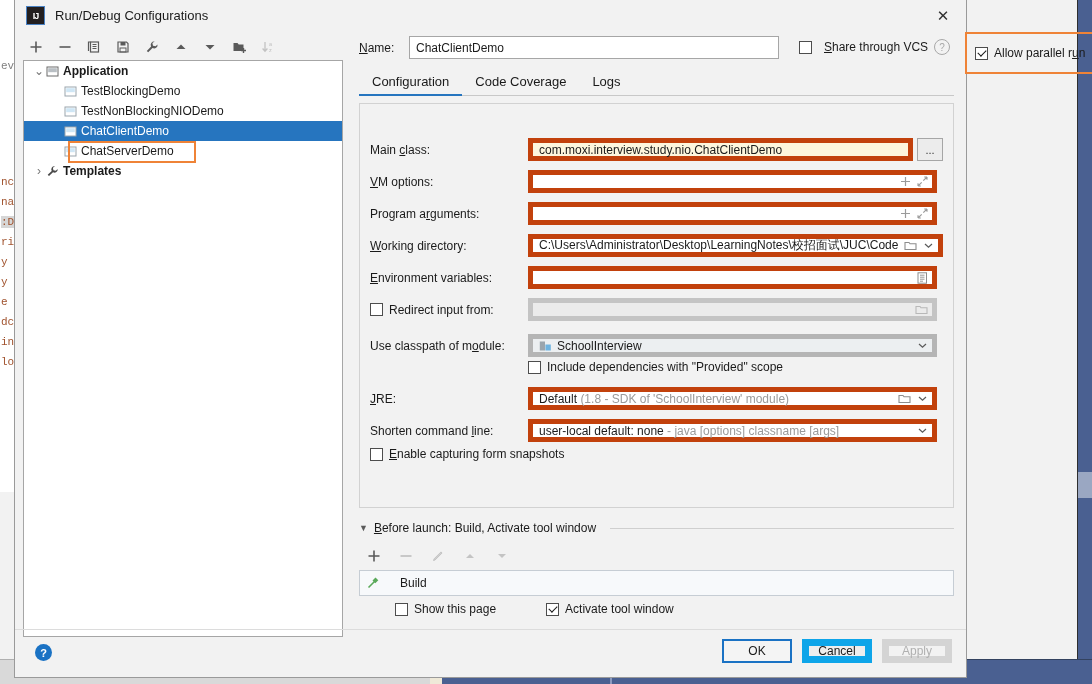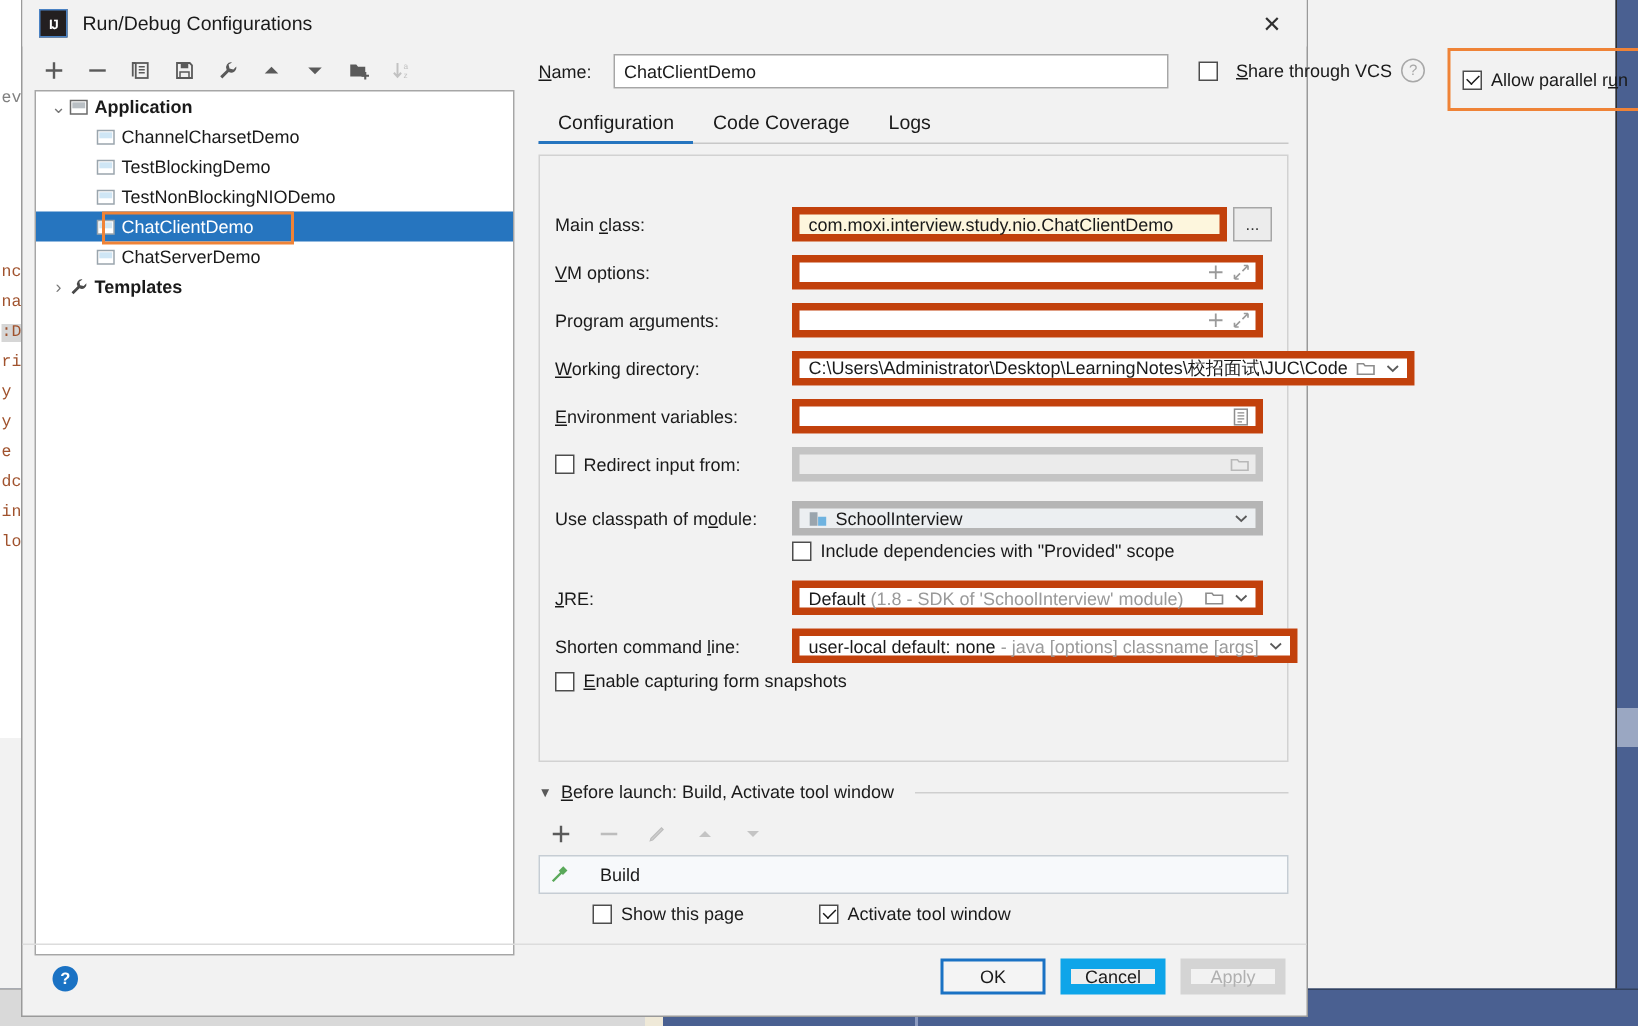--- a/index.html
+++ b/index.html
@@ -48,21 +48,21 @@
     position: absolute; left: 430px; bottom: 0; width: 12px; height: 24px;
     background: #efe9d8;
   }
   .bg-bottom-sep {
     position: absolute; left: 610px; bottom: 0; width: 2px; height: 24px;
     background: #8b9ac0;
   }
 
   
   #dialog {
-    position: absolute; left: 14px; top: 0; width: 858px; height: 678px;
+    position: absolute; left: 14px; top: 0; width: 953px; height: 678px;
     background: #f2f2f2;
     border: 1px solid #9a9a9a;
     border-top: none;
     box-sizing: border-box;
   }
 
   
   .titlebar {
     position: relative; height: 31px; background: #f2f2f2;
     display: flex; align-items: center;
@@ -348,27 +348,20 @@
             <rect x="1" y="2" width="11" height="9" fill="#ffffff" stroke="#6a6a6a" stroke-width="1"></rect>
             <rect x="2.2" y="3.2" width="8.6" height="4" fill="#b9bfc4"></rect>
           </svg>
           <span class="node-label bold">Application</span>
         </div>
         <div class="tree-row indent-2">
           <svg class="node-icon" viewBox="0 0 13 13">
             <rect x="1" y="2" width="11" height="9" fill="#ffffff" stroke="#9aa5ad" stroke-width="1"></rect>
             <rect x="2.2" y="3.2" width="8.6" height="4" fill="#cfe6f5"></rect>
           </svg>
-          <span class="node-label">ChannelCharsetDemo</span>
-        </div>
-        <div class="tree-row indent-2">
-          <svg class="node-icon" viewBox="0 0 13 13">
-            <rect x="1" y="2" width="11" height="9" fill="#ffffff" stroke="#9aa5ad" stroke-width="1"></rect>
-            <rect x="2.2" y="3.2" width="8.6" height="4" fill="#cfe6f5"></rect>
-          </svg>
           <span class="node-label">TestBlockingDemo</span>
         </div>
         <div class="tree-row indent-2">
           <svg class="node-icon" viewBox="0 0 13 13">
             <rect x="1" y="2" width="11" height="9" fill="#ffffff" stroke="#9aa5ad" stroke-width="1"></rect>
             <rect x="2.2" y="3.2" width="8.6" height="4" fill="#cfe6f5"></rect>
           </svg>
           <span class="node-label">TestNonBlockingNIODemo</span>
         </div>
         <div class="tree-row indent-2 selected">

